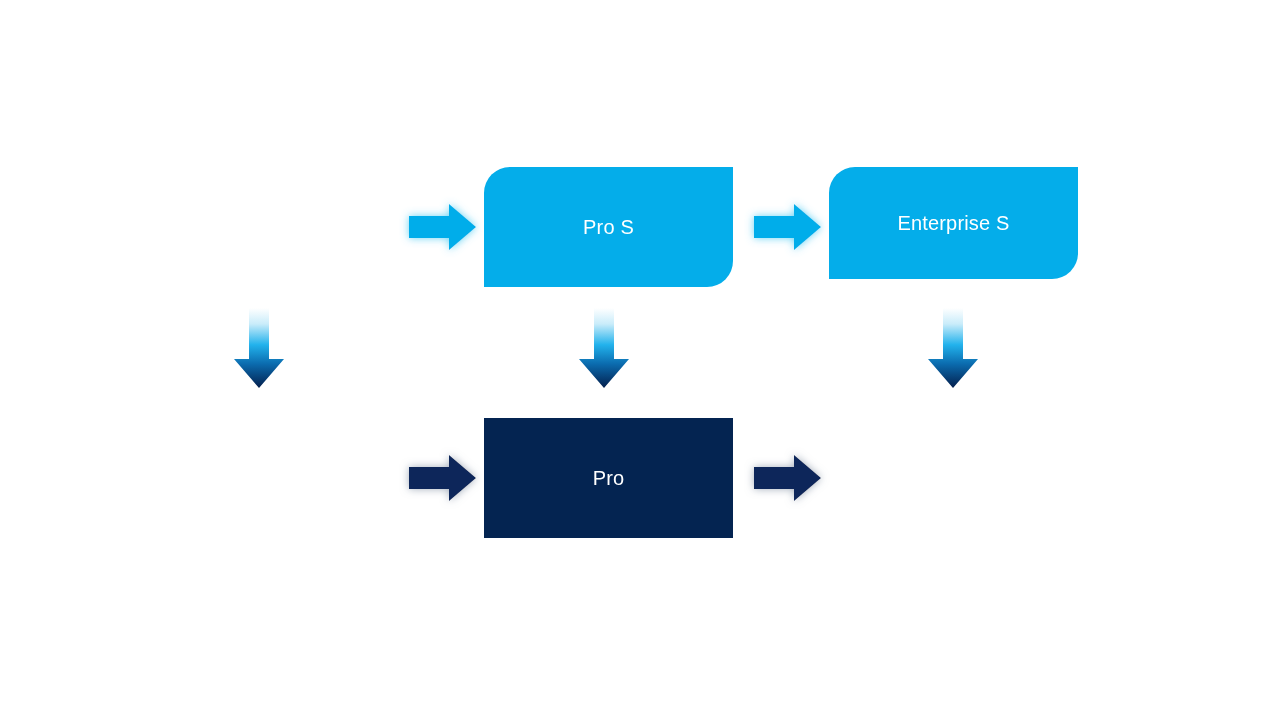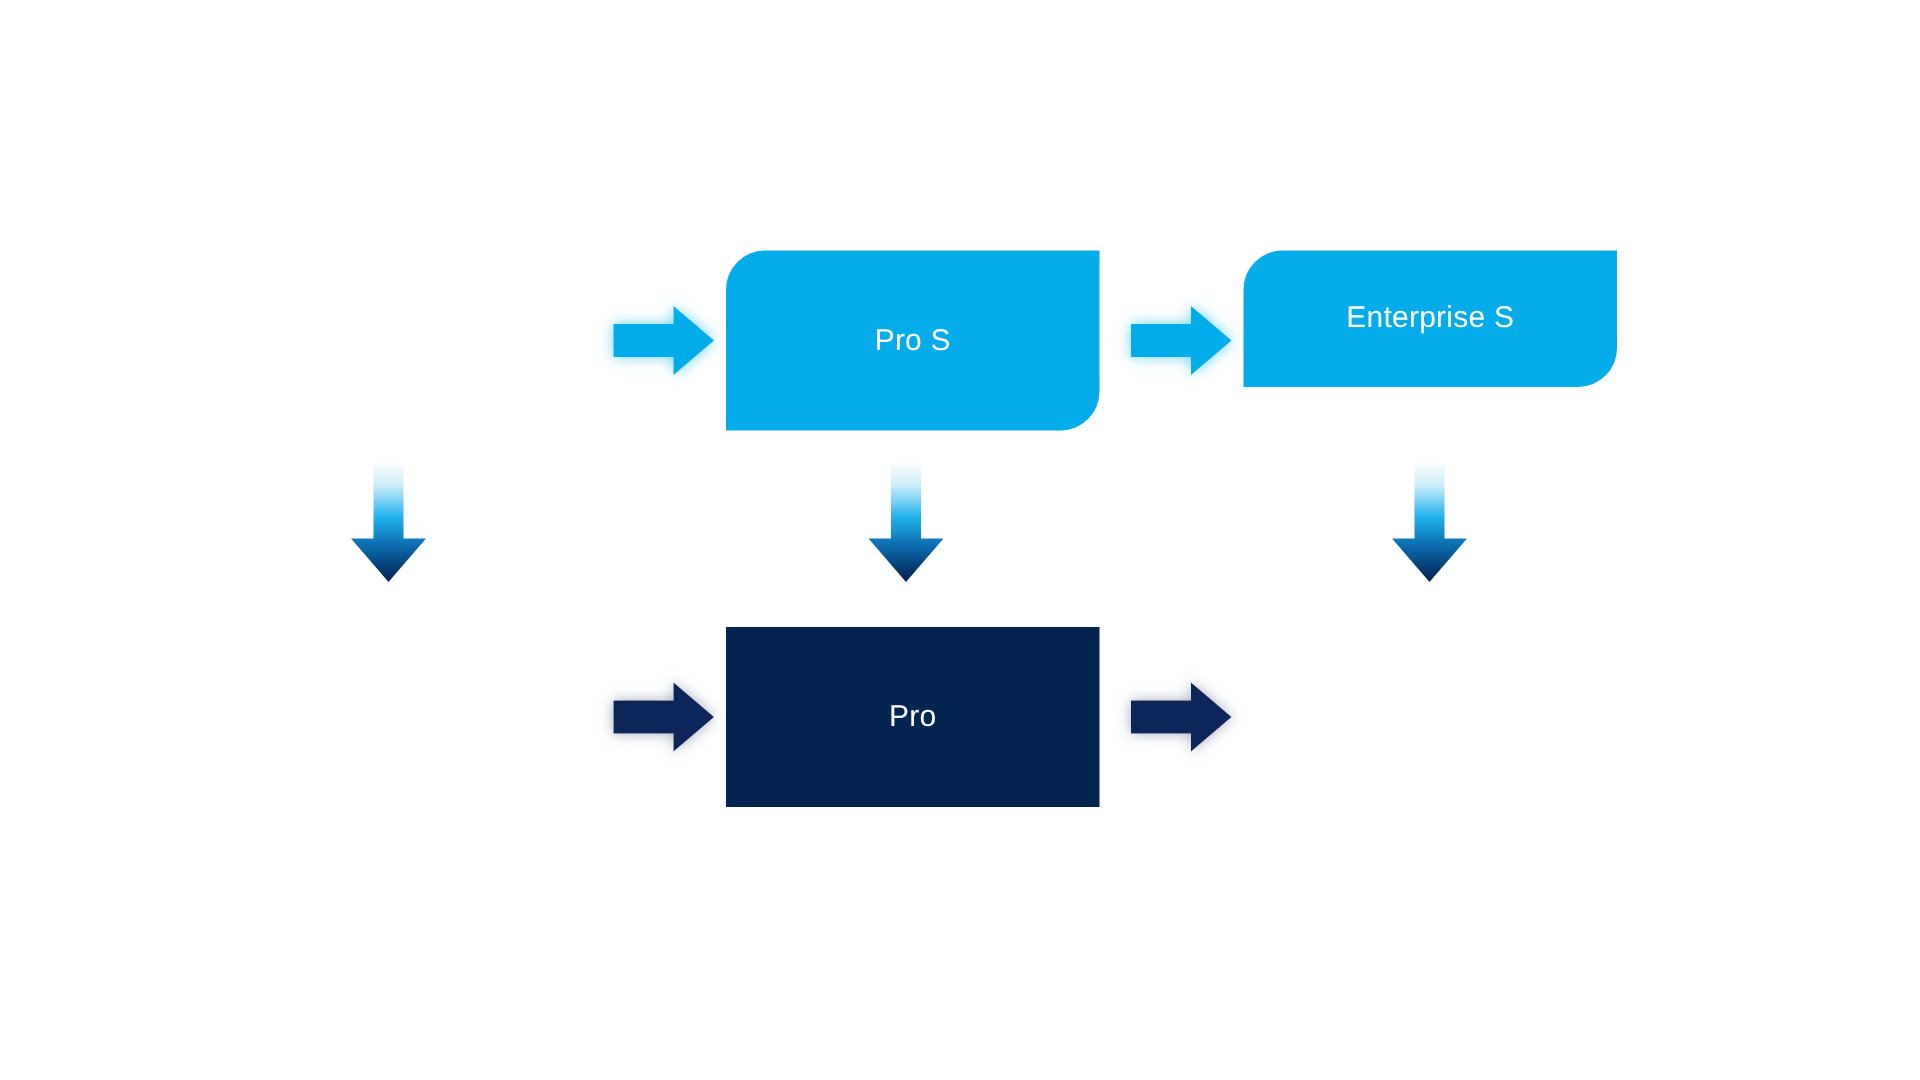--- a/index.html
+++ b/index.html
@@ -66,21 +66,21 @@
 </head>
 <body>
 
 <div id="canvas">
 
 
   <div class="node node-top" style="left:484px; top:167px; width:249px; height:120px;">
     <span class="node-label">Pro S</span>
   </div>
 
-  <div class="node node-top" style="left:829px; top:167px; width:249px; height:91px;">
+  <div class="node node-top" style="left:829px; top:167px; width:249px; height:112px;">
     <span class="node-label">Enterprise S</span>
   </div>
 
 
   <div class="node node-bottom" style="left:484px; top:418px; width:249px; height:120px;">
     <span class="node-label">Pro</span>
   </div>
 
 
   <div class="h-arrow" style="left:396px; top:190px;">

